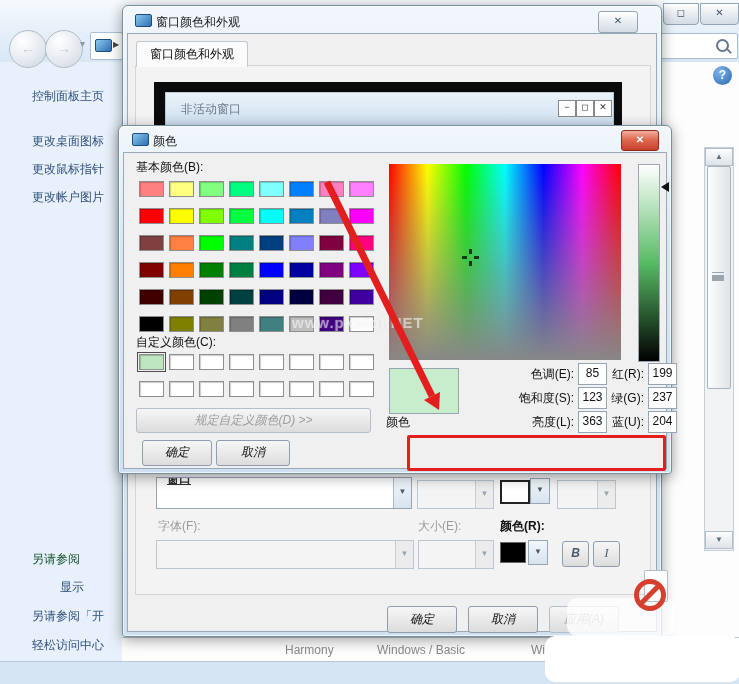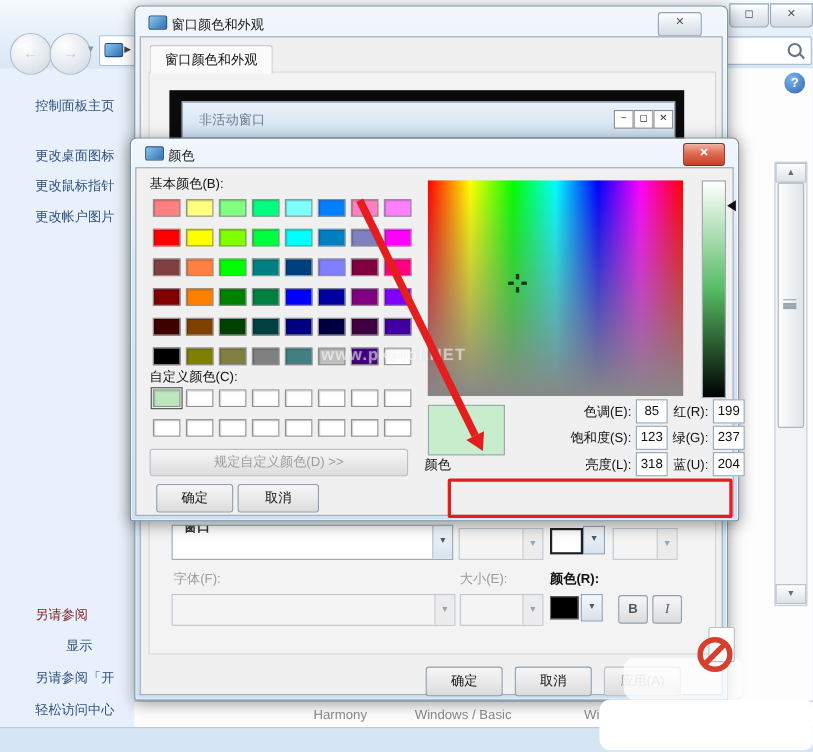--- a/index.html
+++ b/index.html
@@ -22,21 +22,21 @@
     background:linear-gradient(135deg,#8cc9ec,#2d6fb4);}
   .search-box{background:#fff;border:1px solid #a9bed2;border-radius:2px;}
   .mag{width:9px;height:9px;border:2px solid #63788c;border-radius:50%;}
   .mag-handle{width:6px;height:2px;background:#63788c;transform:rotate(45deg);}
   .help-circle{width:19px;height:19px;border-radius:50%;color:#fff;font-weight:bold;
     background:radial-gradient(circle at 35% 30%,#7db4ec,#2d68ad);text-align:center;line-height:19px;font-size:12px;}
 
   .content-white{left:122px;top:62px;width:617px;height:599px;background:#fdfdfe;}
   .sidebar{left:0;top:62px;width:122px;height:599px;background:#e8f1fb;}
   .side-link{color:#30507c;cursor:pointer;}
-  .side-header{color:#7f1d1d;}
+  .side-header{color:#14532d;}
   .bottom-strip{left:0;top:661px;width:739px;height:23px;background:#d6e5f4;border-top:1px solid #b7c8da;}
   .themes-line{left:122px;top:637px;width:617px;height:1px;background:#b9c6d4;}
   .theme-name{color:#8a8a8a;}
 
   
   .sb-track{left:704px;top:147px;width:28px;height:402px;background:#f2f3f5;border:1px solid #c4cfd9;}
   .sb-btn{left:705px;width:26px;height:16px;background:linear-gradient(#fcfdfe,#dde3e9);
     border:1px solid #b3bec8;color:#5e6e7e;font-size:8px;text-align:center;line-height:15px;}
   .sb-thumb{left:707px;top:166px;width:22px;height:221px;background:linear-gradient(90deg,#fdfdfd,#dfe4e9);
     border:1px solid #a9b4be;border-radius:2px;}
@@ -51,21 +51,21 @@
   .dlg-title{font-size:12px;color:#1a1a1a;}
   .cap-close-red{background:linear-gradient(#f3b0a2,#df6a50 45%,#c64029);
     border:1px solid #8e2a1a;border-radius:3px;color:#fff;font-weight:bold;
     font-size:10px;text-align:center;line-height:17px;}
 
   .tab{background:#fbfbfb;border:1px solid #c1c9d1;border-bottom:none;border-radius:3px 3px 0 0;
     text-align:center;line-height:24px;}
   .tab-page{background:#f3f3f3;border:1px solid #d2d6da;}
 
   .btn{background:linear-gradient(#f6f6f6,#ebebeb 45%,#dcdcdc);
-    border:1px solid #8e9db0;border-radius:3px;text-align:center;color:#111;}
+    border:1px solid #8e9db0;border-radius:3px;text-align:center;color:#111;font-style:italic;}
   .btn.disabled{color:#9d9d9d;border-color:#b6bec8;}
   .btn-blue{background:linear-gradient(#f4fafe,#e2f1fb 45%,#d3e9f8);
     border:1px solid #4d89b0;box-shadow:inset 0 0 0 1px #cfe8f6;border-radius:3px;text-align:center;}
 
   .field{background:#fff;border:1px solid #93a5b6;text-align:center;line-height:18px;}
   .combo{background:#fff;border:1px solid #93a5b6;overflow:hidden;}
   .combo.disabled{background:#f4f4f4;border-color:#bcc7d1;}
   .combo-arrow{position:absolute;right:0;top:0;bottom:0;width:17px;
     background:linear-gradient(#f2f7fb,#d8e3ee);border-left:1px solid #aabccd;
     color:#4a5a68;font-size:8px;text-align:center;}
@@ -157,21 +157,21 @@
       <div class="abs preview-black" style="left:26px;top:48px;width:468px;height:70px;">
         <div class="abs preview-titlebar" style="left:11px;top:10px;width:447px;height:32px;">
           <div class="abs" style="left:15px;top:8px;color:#6d7a88;">非活动窗口</div>
           <div class="abs mini-btn" style="left:392px;top:7px;">−</div>
           <div class="abs mini-btn" style="left:410px;top:7px;">◻</div>
           <div class="abs mini-btn" style="left:428px;top:7px;">✕</div>
         </div>
       </div>
 
       <div class="abs combo" style="left:28px;top:443px;width:254px;height:30px;">
-        <div class="abs" style="left:10px;top:-7px;font-weight:bold;color:#333;">窗口</div>
+        <div class="abs" style="left:10px;top:-7px;font-weight:bold;color:#333;text-decoration:underline;">窗口</div>
         <div class="combo-arrow" style="line-height:28px;">▼</div>
       </div>
       <div class="abs combo disabled" style="left:289px;top:446px;width:75px;height:27px;">
         <div class="combo-arrow" style="line-height:25px;">▼</div>
       </div>
       <div class="abs" style="left:372px;top:444px;width:50px;height:29px;">
         <div class="abs" style="left:0;top:2px;width:26px;height:20px;background:#fff;border:2px solid #222;"></div>
         <div class="abs combo-arrow" style="left:30px;width:18px;height:24px;border:1px solid #93a5b6;line-height:22px;">▼</div>
       </div>
       <div class="abs combo disabled" style="left:429px;top:446px;width:57px;height:27px;">
@@ -301,21 +301,21 @@
       <div class="abs field" style="left:454px;top:210px;width:27px;height:20px;">85</div>
       <div class="abs label12 right-label" style="left:484px;top:213px;width:36px;">红(R):</div>
       <div class="abs field" style="left:524px;top:210px;width:27px;height:20px;">199</div>
 
       <div class="abs label12 right-label" style="left:338px;top:237px;width:112px;">饱和度(S):</div>
       <div class="abs field" style="left:454px;top:234px;width:27px;height:20px;">123</div>
       <div class="abs label12 right-label" style="left:484px;top:237px;width:36px;">绿(G):</div>
       <div class="abs field" style="left:524px;top:234px;width:27px;height:20px;">237</div>
 
       <div class="abs label12 right-label" style="left:338px;top:261px;width:112px;">亮度(L):</div>
-      <div class="abs field" style="left:454px;top:258px;width:27px;height:20px;">318</div>
+      <div class="abs field" style="left:454px;top:258px;width:27px;height:20px;">363</div>
       <div class="abs label12 right-label" style="left:484px;top:261px;width:36px;">蓝(U):</div>
       <div class="abs field" style="left:524px;top:258px;width:27px;height:20px;">204</div>
 
     </div>
   </div>
 
   <div class="abs watermark" style="left:292px;top:314px;z-index:25;">www.pkotol.NET</div>
 
   <div class="abs red-rect" style="left:407px;top:435px;width:253px;height:30px;z-index:30;"></div>
 

